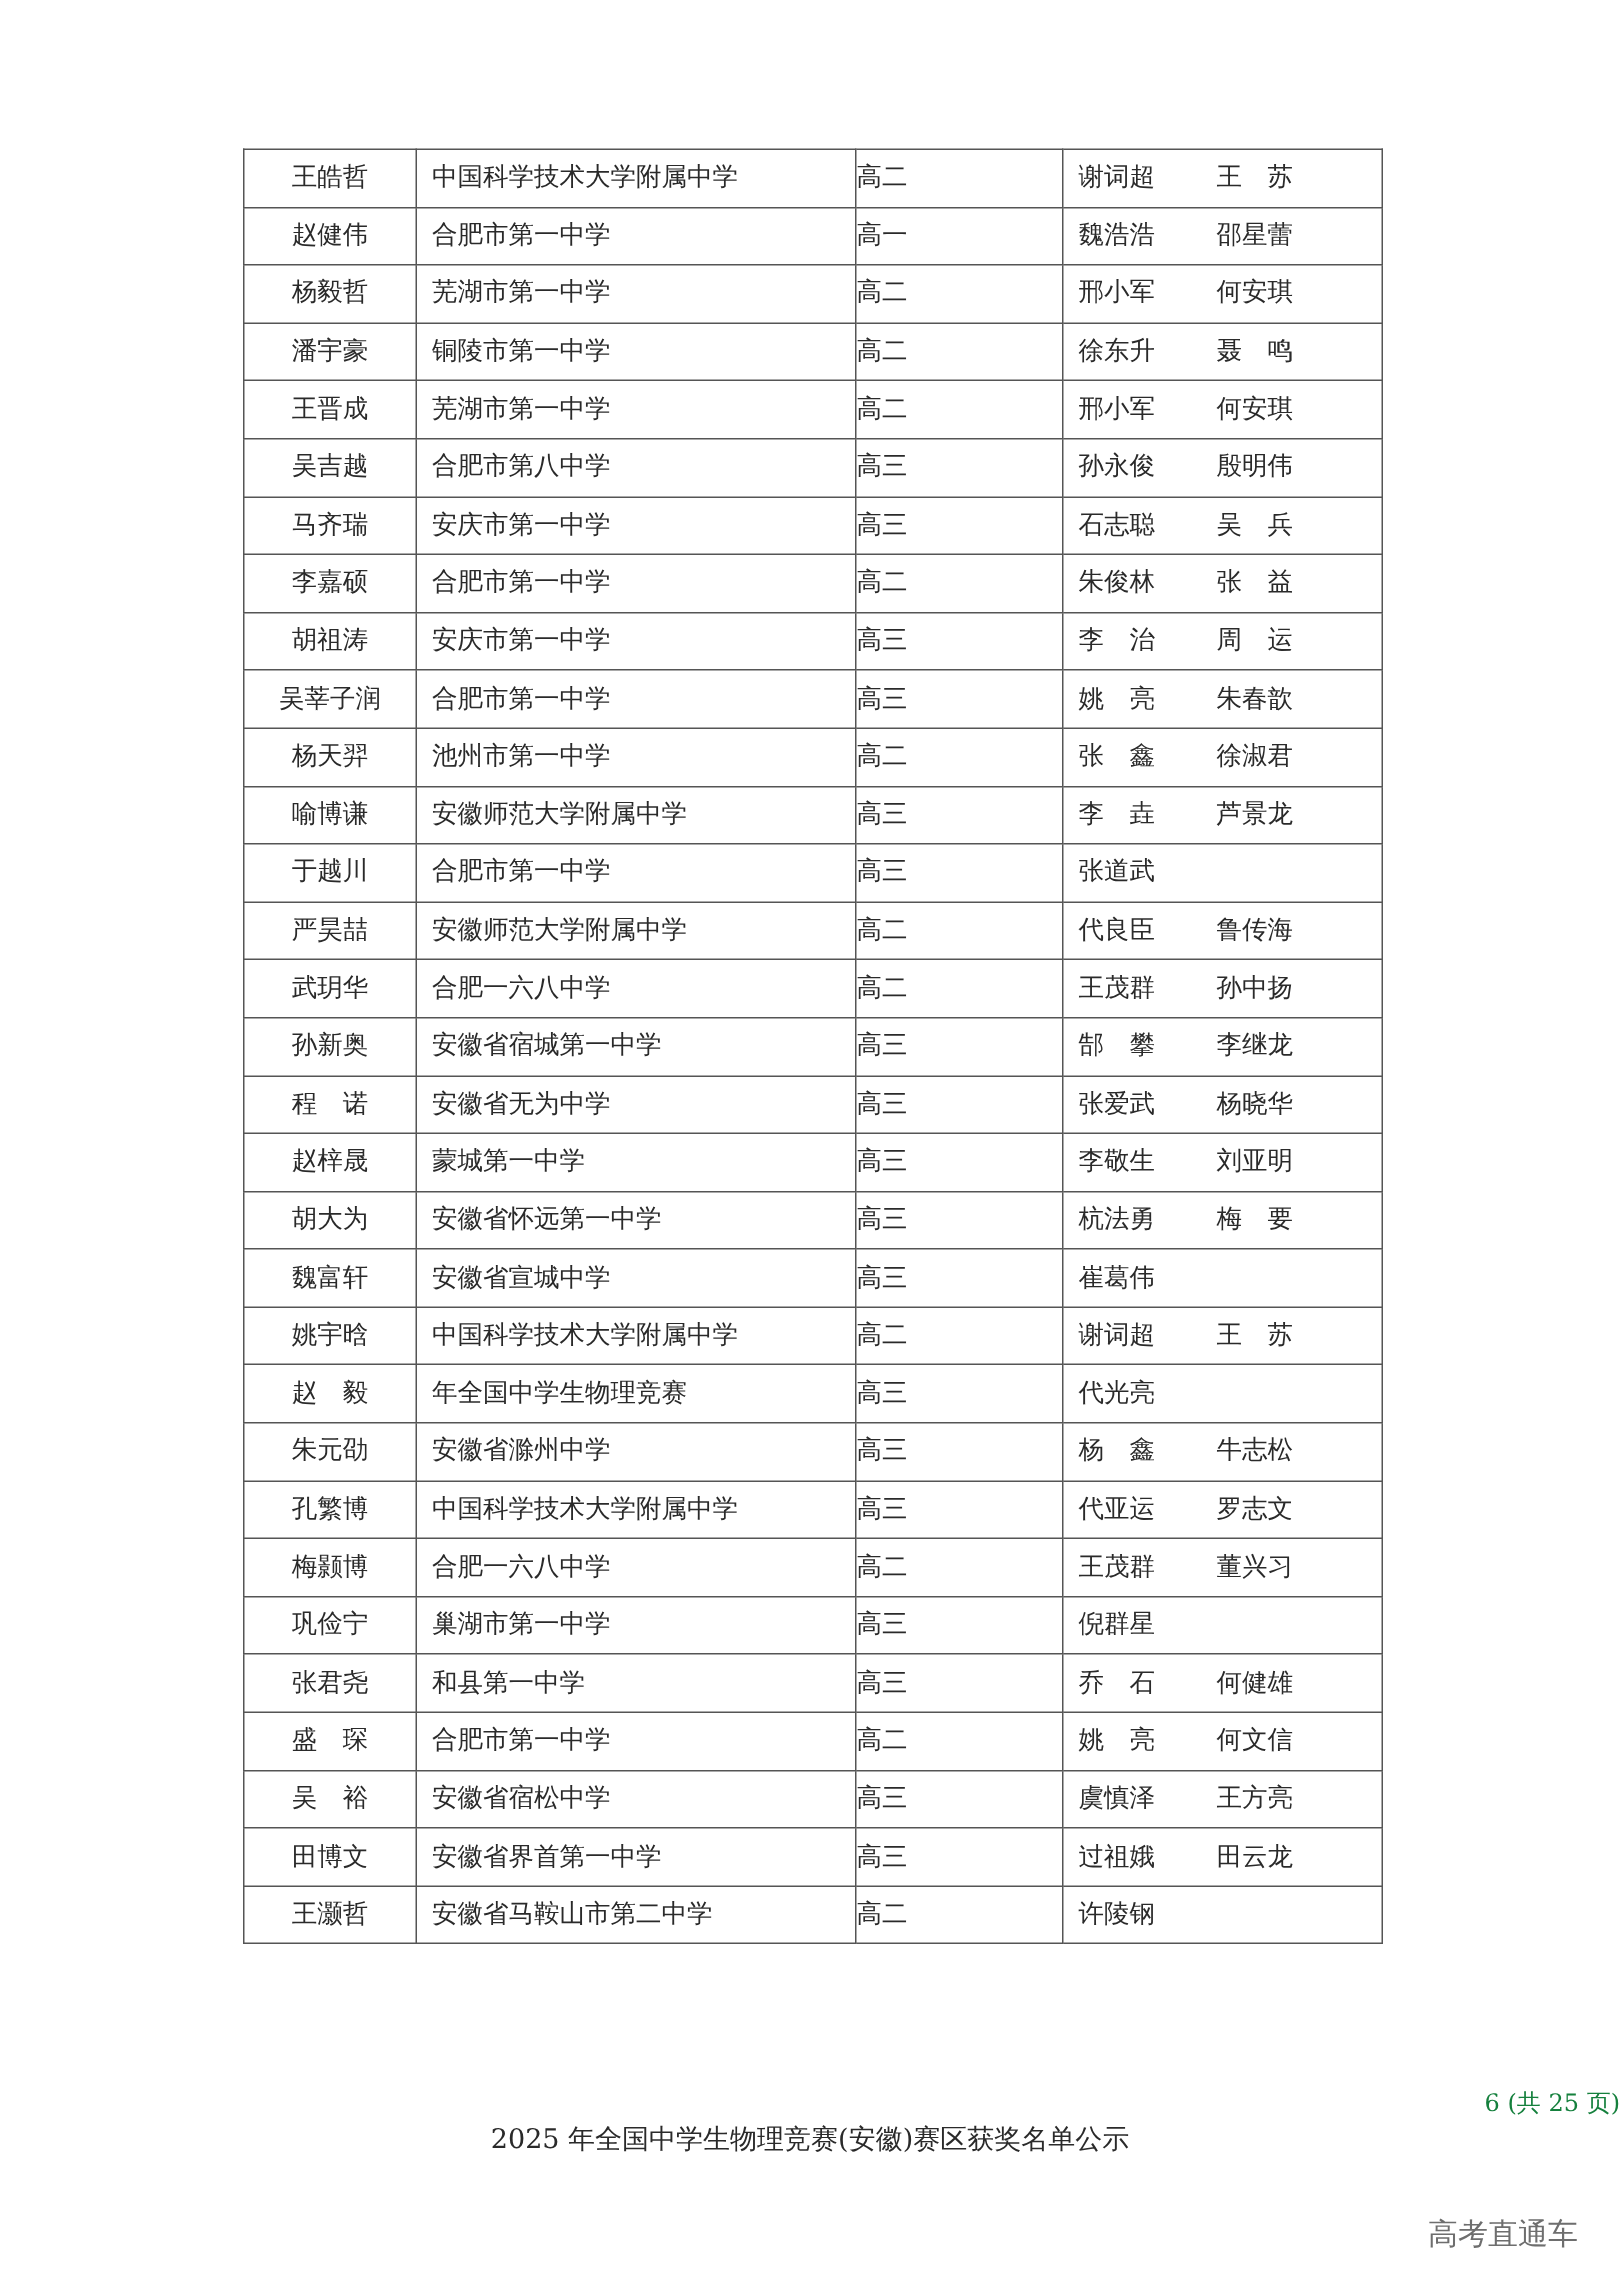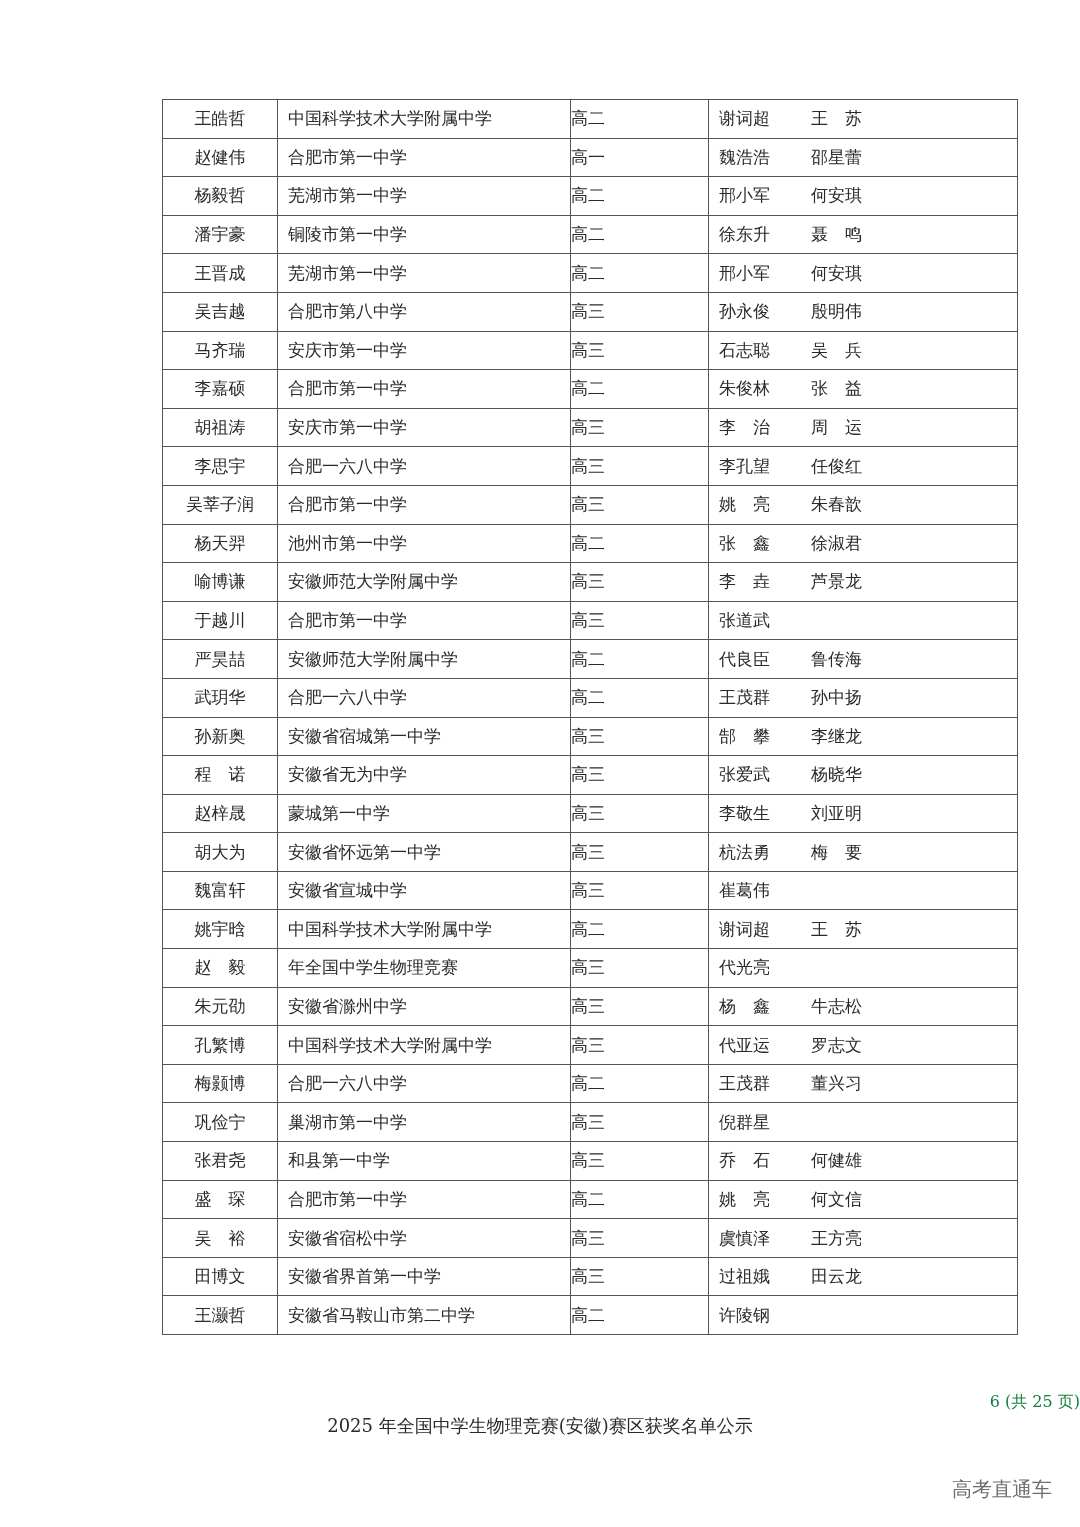--- a/index.html
+++ b/index.html
@@ -9,21 +9,21 @@
     background: #ffffff;
     position: relative;
     overflow: hidden;
     font-family: "DejaVu Serif", "Liberation Serif", serif;
     color: #2a2a2a;
   }
   .page-table {
     position: absolute;
     left: 162px;
     top: 99px;
-    width: 856px;
+    width: 760px;
     border-collapse: collapse;
     table-layout: fixed;
   }
   .page-table td {
     border: 1.4px solid #555;
     height: 37.6px;
     padding: 0;
     font-size: 17px;
     line-height: 1;
     white-space: nowrap;
@@ -115,26 +115,20 @@
         <td class="c-grade">高二</td>
         <td class="c-coach"><span class="coach1">朱俊林</span><span class="coach2">张　益</span></td>
       </tr>
       <tr>
         <td class="c-name">胡祖涛</td>
         <td class="c-school">安庆市第一中学</td>
         <td class="c-grade">高三</td>
         <td class="c-coach"><span class="coach1">李　治</span><span class="coach2">周　运</span></td>
       </tr>
       <tr>
-        <td class="c-name">李思宇</td>
-        <td class="c-school">合肥一六八中学</td>
-        <td class="c-grade">高三</td>
-        <td class="c-coach"><span class="coach1">李孔望</span><span class="coach2">任俊红</span></td>
-      </tr>
-      <tr>
         <td class="c-name">吴莘子润</td>
         <td class="c-school">合肥市第一中学</td>
         <td class="c-grade">高三</td>
         <td class="c-coach"><span class="coach1">姚　亮</span><span class="coach2">朱春歆</span></td>
       </tr>
       <tr>
         <td class="c-name">杨天羿</td>
         <td class="c-school">池州市第一中学</td>
         <td class="c-grade">高二</td>
         <td class="c-coach"><span class="coach1">张　鑫</span><span class="coach2">徐淑君</span></td>

